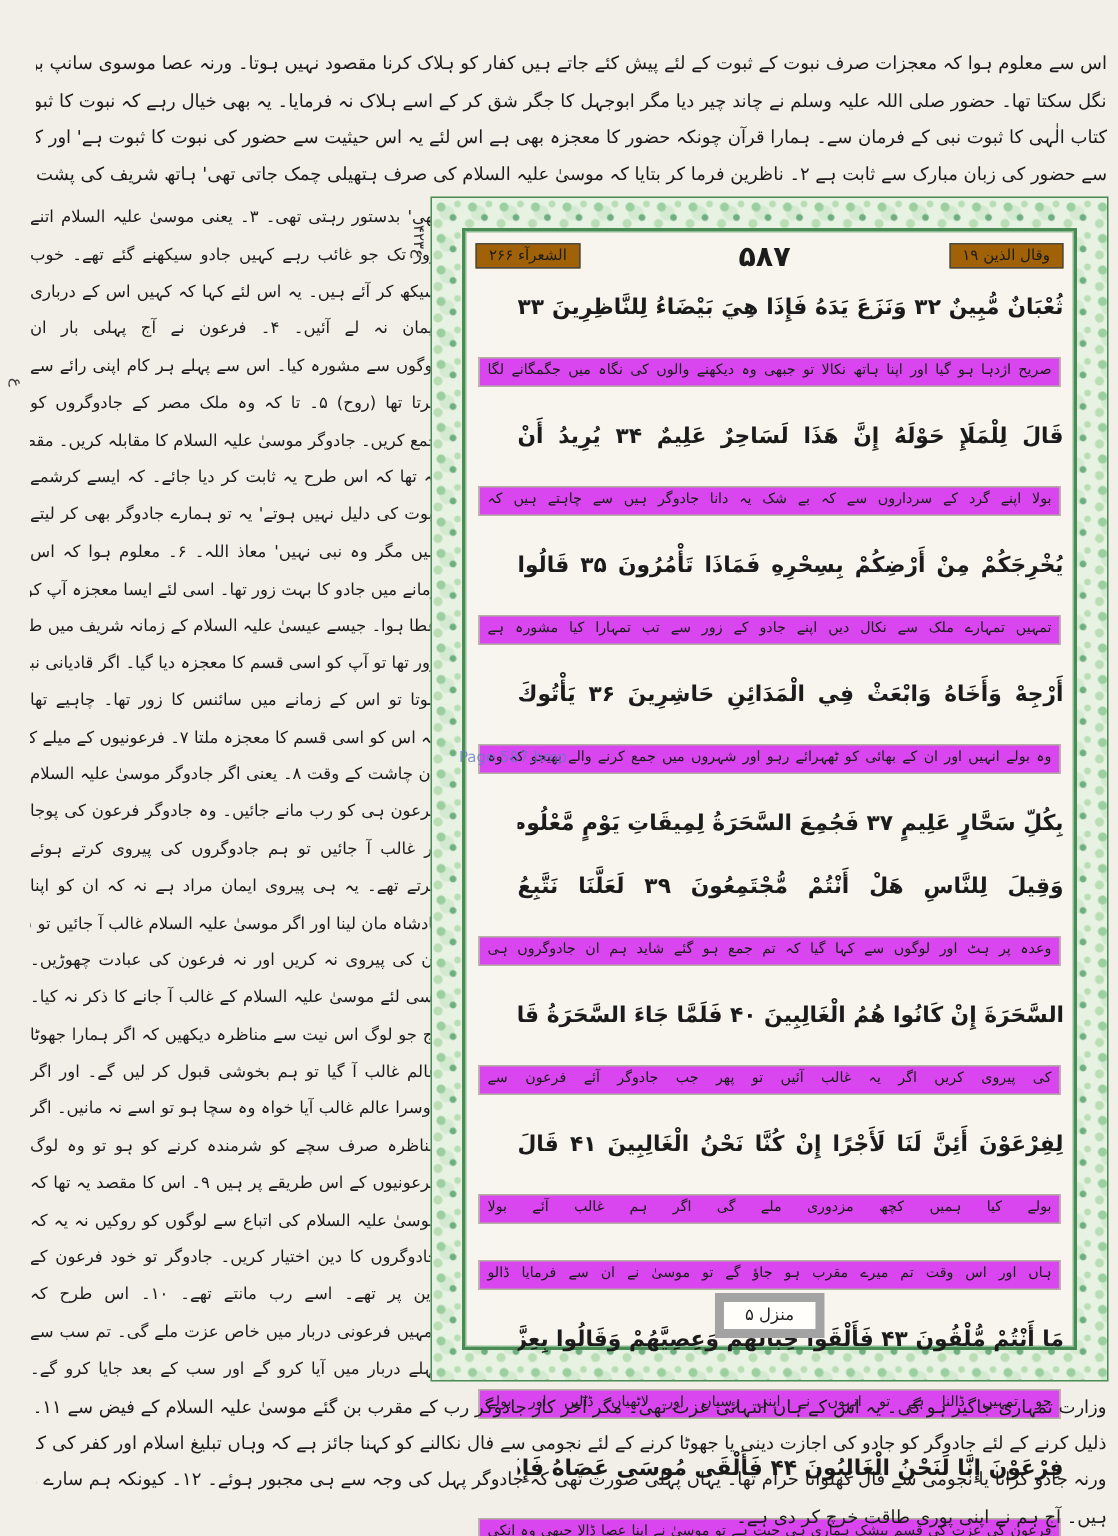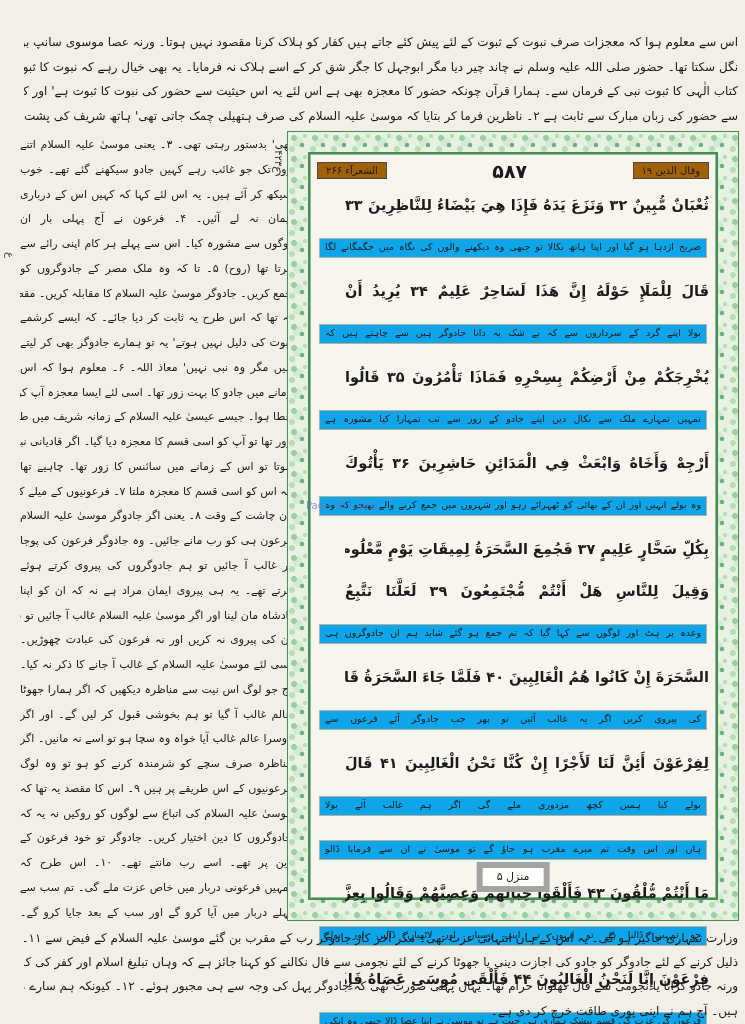--- a/index.html
+++ b/index.html
@@ -79,21 +79,21 @@
   }
   .q-item{display:block;}
   .q-item-arabic{
     height:42px;line-height:42px;overflow:hidden;
     font-size:14.5px;font-weight:bold;
     direction:rtl;white-space:nowrap;
     text-align:justify;text-align-last:justify;margin-left:28px;-moz-text-align-last:justify;
   }
   .q-item-urdu{
     height:18px;line-height:16px;overflow:hidden;
-    border:1px solid #b3b2a0;background:#0ea5e9;
+    border:1px solid #b3b2a0;background:#d946ef;
     margin:12px 2px;padding:0 5px;
     font-size:9.5px;direction:rtl;white-space:nowrap;
     text-align:justify;text-align-last:justify;-moz-text-align-last:justify;
   }
   #manzil-box{
     position:absolute;bottom:6px;left:50%;transform:translateX(-50%);
     border:6px solid #a3a3a3;background:#fffefa;
     font-size:11px;line-height:16px;padding:1px 14px;
     direction:rtl;white-space:nowrap;z-index:3;
   }

